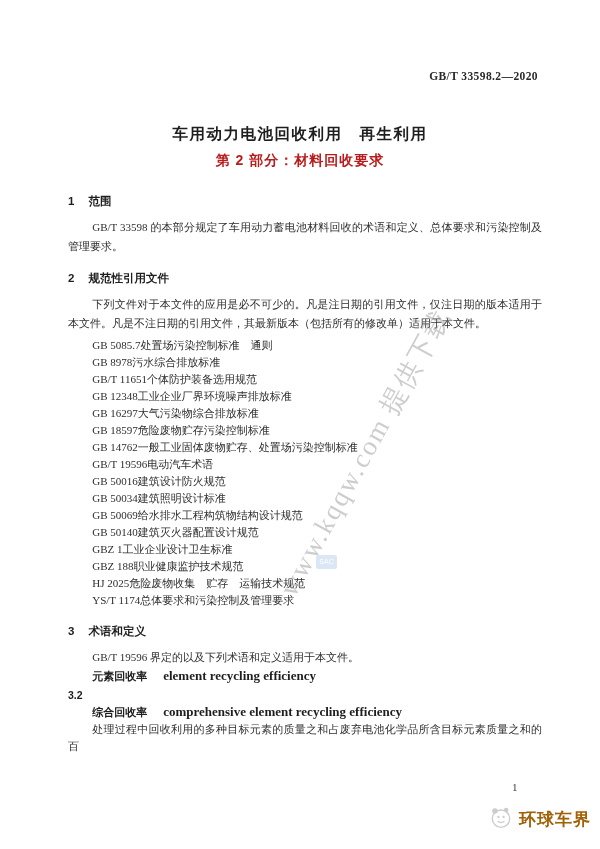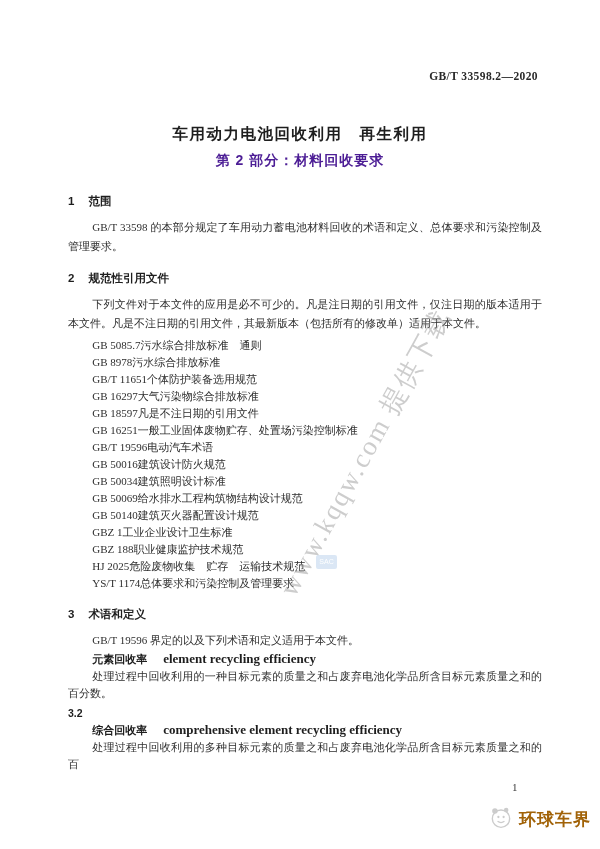--- a/index.html
+++ b/index.html
@@ -16,21 +16,21 @@
     color:#2a2a2a;
   }
 
   .title-block{position:absolute;top:124px;left:0;right:0;text-align:center;}
   .title1{
     font-family:"Liberation Sans","DejaVu Sans",sans-serif;
     font-size:15.5px;font-weight:bold;letter-spacing:1.5px;color:#1e1e1e;
   }
   .title2{
     font-family:"Liberation Sans","DejaVu Sans",sans-serif;
-    font-size:14px;font-weight:bold;letter-spacing:1px;color:#4c1d95;
+    font-size:14px;font-weight:bold;letter-spacing:1px;color:#b91c1c;
     margin-top:7px;
   }
 
   .content{
     position:absolute;top:194px;left:68px;right:58px;
     font-size:11px;line-height:19px;text-align:justify;
   }
   .sec-heading{
     font-family:"Liberation Sans","DejaVu Sans",sans-serif;
     font-size:11.5px;font-weight:bold;color:#1e1e1e;
@@ -108,42 +108,45 @@
     <p class="para">GB/T 33598 的本部分规定了车用动力蓄电池材料回收的术语和定义、总体要求和污染控制及管理要求。</p>
 
     <div class="sec-heading mt">
       <span class="num">2</span><span>规范性引用文件</span>
     </div>
     <p class="para">下列文件对于本文件的应用是必不可少的。凡是注日期的引用文件，仅注日期的版本适用于本文件。凡是不注日期的引用文件，其最新版本（包括所有的修改单）适用于本文件。</p>
 
     <div class="ref-list">
 
         <div class="ref-item">
-          <span class="ref-code">GB 5085.7</span><span class="ref-title">污水综合排放标准　通则</span>
+          <span class="ref-code">GB 5085.7</span><span class="ref-title">处置场污染控制标准　通则</span>
         </div>
 
         <div class="ref-item">
           <span class="ref-code">GB 8978</span><span class="ref-title">污水综合排放标准</span>
         </div>
 
         <div class="ref-item">
           <span class="ref-code">GB/T 11651</span><span class="ref-title">个体防护装备选用规范</span>
         </div>
 
+        <div class="ref-item">
+          <span class="ref-code">GB 12348</span><span class="ref-title">工业企业厂界环境噪声排放标准</span>
+        </div>
 
         <div class="ref-item">
           <span class="ref-code">GB 16297</span><span class="ref-title">大气污染物综合排放标准</span>
         </div>
 
         <div class="ref-item">
-          <span class="ref-code">GB 18597</span><span class="ref-title">凡是不注日期的引用文件</span>
-        </div>
-
-        <div class="ref-item">
-          <span class="ref-code">GB 16251</span><span class="ref-title">一般工业固体废物贮存、处置场污染控制标准</span>
+          <span class="ref-code">GB 18597</span><span class="ref-title">危险废物贮存污染控制标准</span>
+        </div>
+
+        <div class="ref-item">
+          <span class="ref-code">GB 14762</span><span class="ref-title">一般工业固体废物贮存、处置场污染控制标准</span>
         </div>
 
         <div class="ref-item">
           <span class="ref-code">GB/T 19596</span><span class="ref-title">电动汽车术语</span>
         </div>
 
         <div class="ref-item">
           <span class="ref-code">GB 50016</span><span class="ref-title">建筑设计防火规范</span>
         </div>
 
@@ -177,21 +180,20 @@
       </div>
 
     <div class="sec-heading mt">
       <span class="num">3</span><span>术语和定义</span>
     </div>
     <p class="para">GB/T 19596 界定的以及下列术语和定义适用于本文件。</p>
 
     <div class="term-line">
       <span class="term-cn">元素回收率</span><span class="term-en">element recycling efficiency</span>
     </div>
-    <p class="def">处理过程中回收利用的一种目标元素的质量之和占废弃电池化学品所含目标元素质量之和的百分数。</p>
 
     <div class="clause-num">3.2</div>
     <div class="term-line">
       <span class="term-cn">综合回收率</span><span class="term-en">comprehensive element recycling efficiency</span>
     </div>
     <p class="def">处理过程中回收利用的多种目标元素的质量之和占废弃电池化学品所含目标元素质量之和的百</p>
 
   </div>
 
   <div class="stamp">SAC</div>

